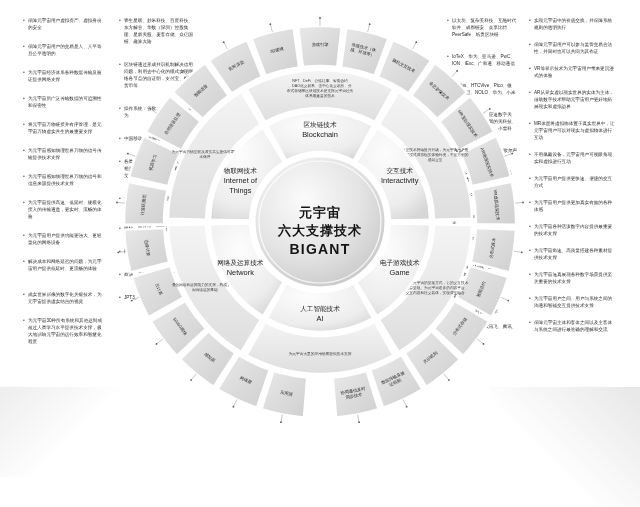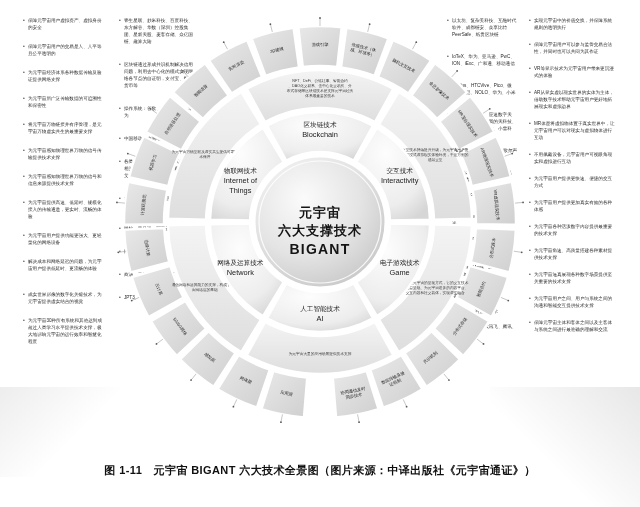--- a/index.html
+++ b/index.html
@@ -517,14 +517,13 @@
           <line x1="245.53287375989444" y1="400.37277194895285" x2="247.06482779091053" y2="408.2247218244203" stroke="#8c8c8c" stroke-width="0.5"></line>
           <circle cx="247.06482779091053" cy="408.2247218244203" r="0.9" fill="#5a5a5a"></circle>
         </g>
       <g id="leaders"></g>
     </svg>
   </div>
 
   <div id="pageshade"></div>
   <div id="pageshade2"></div>
 
-  <div id="caption">图 1-11　元宇宙 BIGANT 六大技术全景图（图片来源：中译出版社《元宇宙通证》）</div>
 </div>
 
 </body></html>

